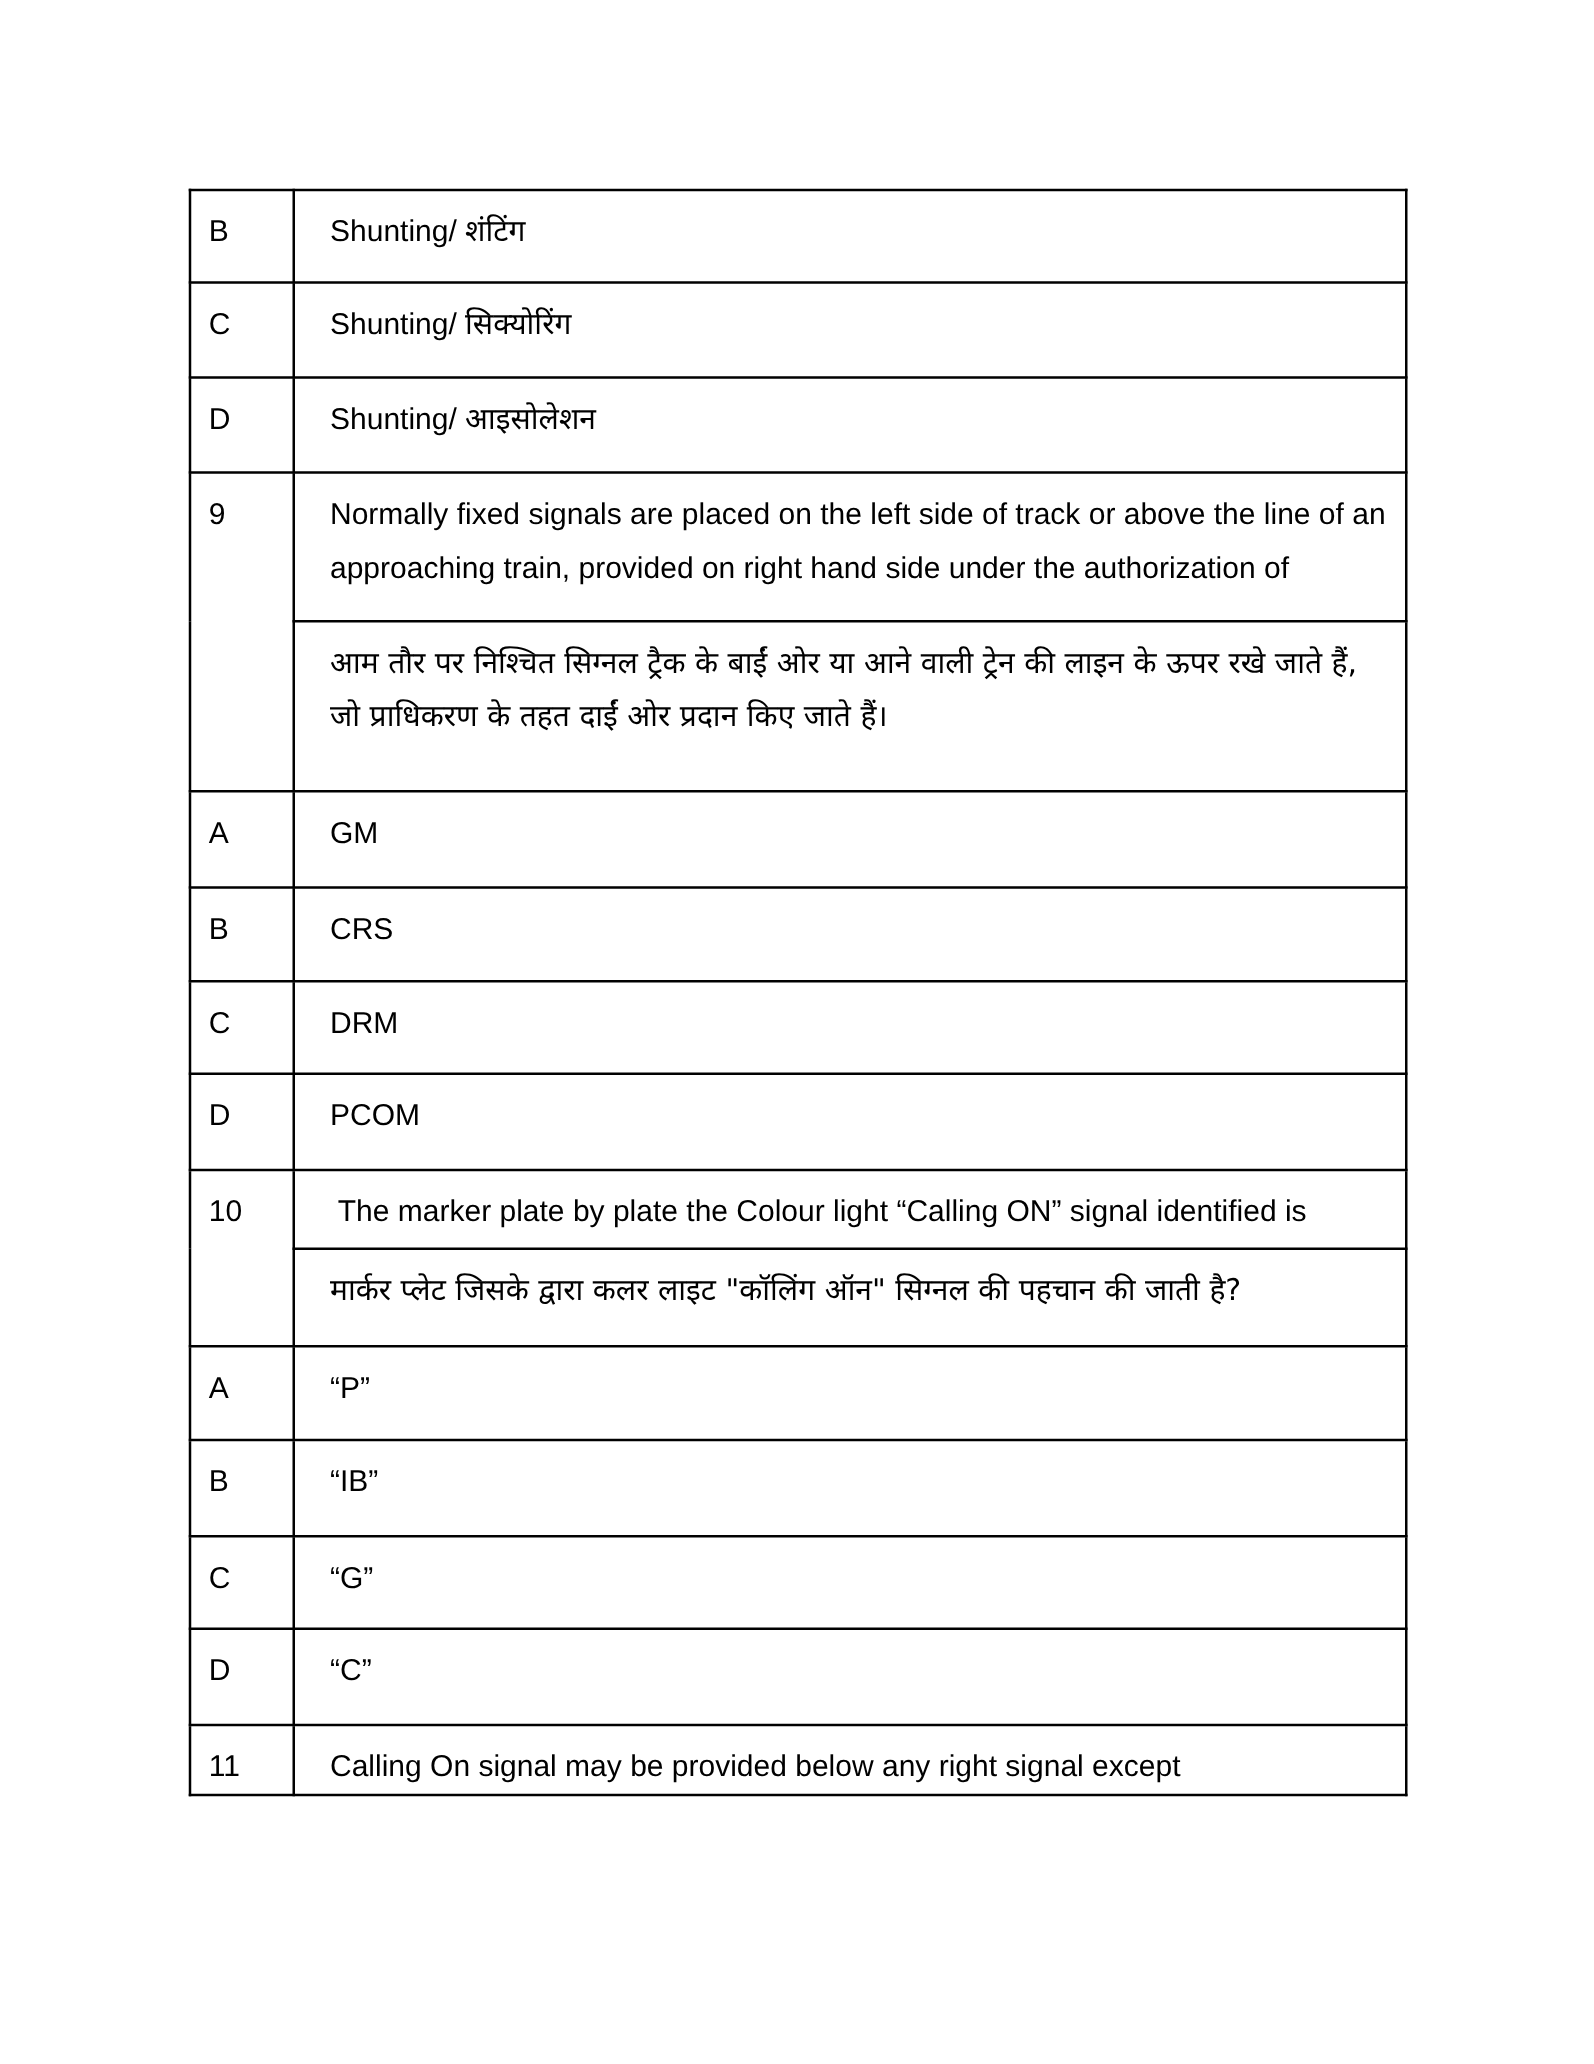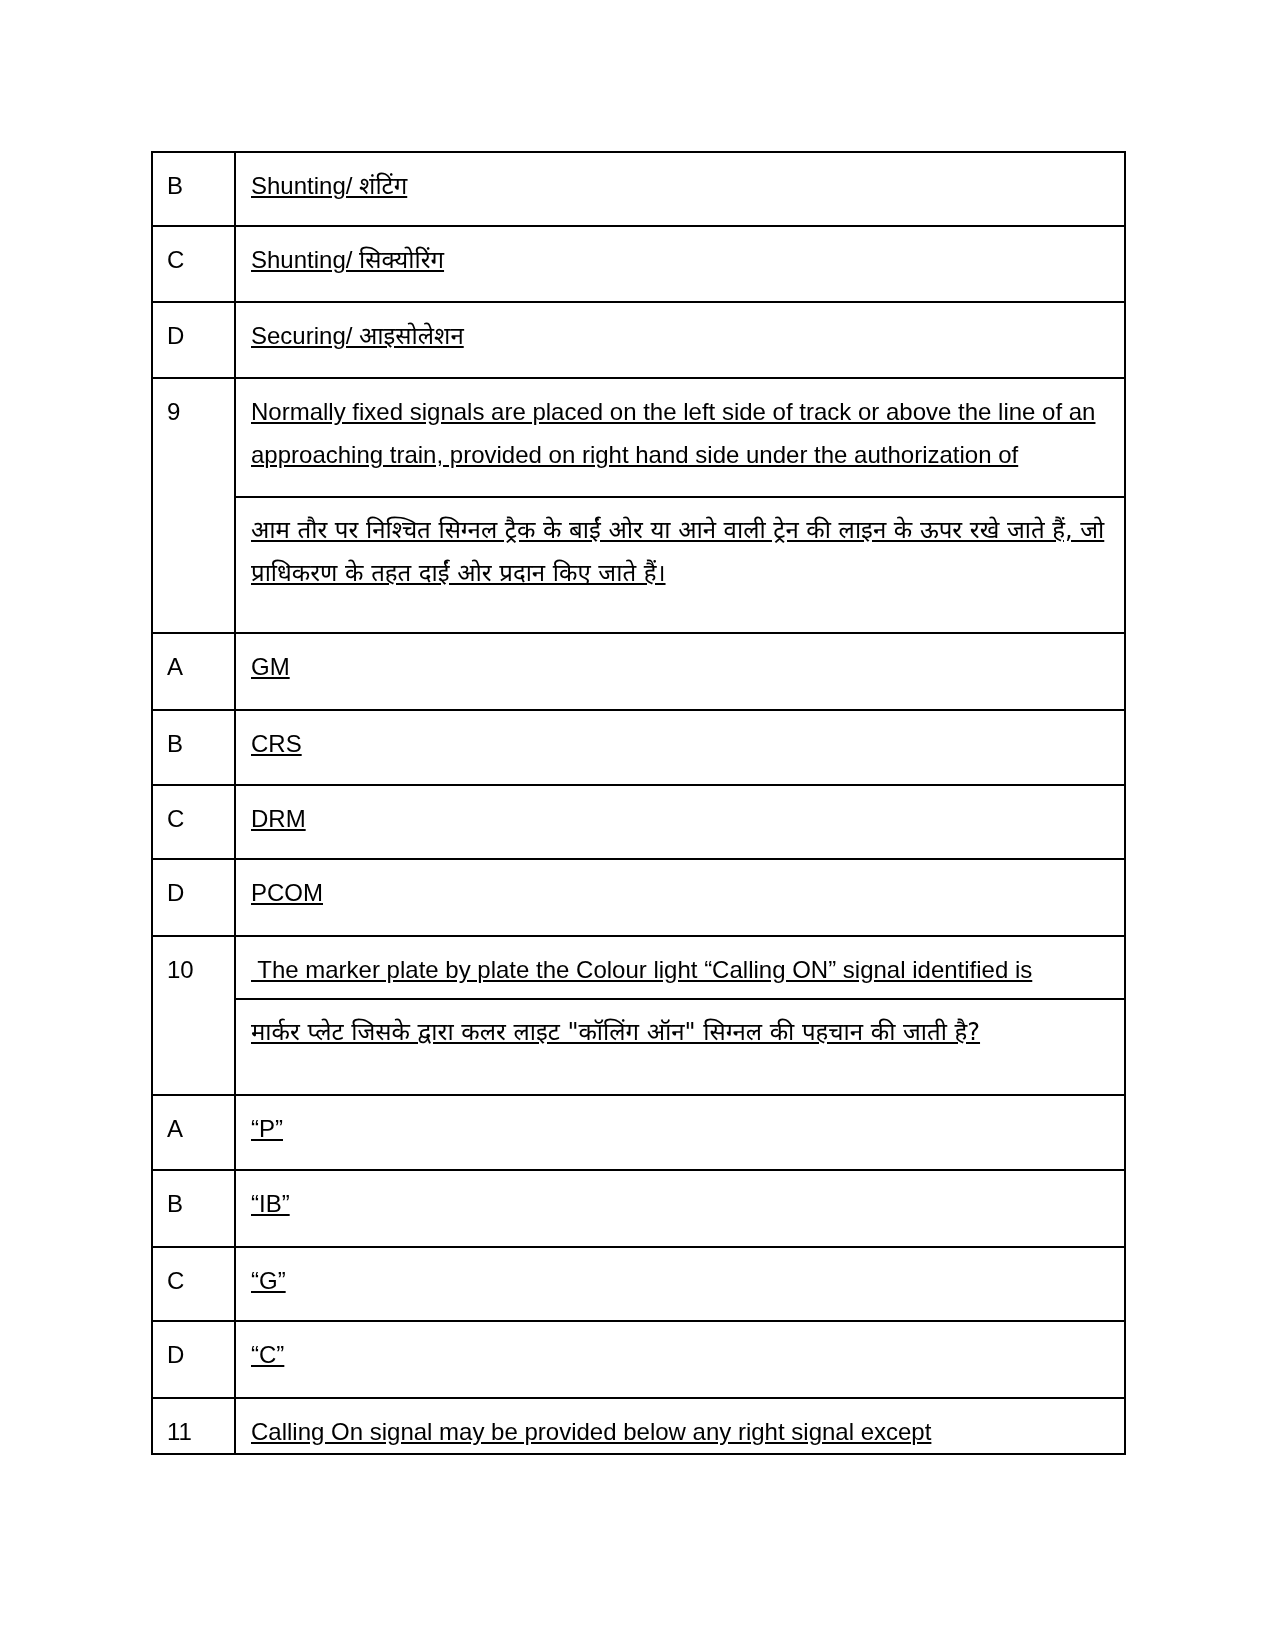--- a/index.html
+++ b/index.html
@@ -7,39 +7,39 @@
   .tbl {
     position: absolute; left: 151px; top: 151px; width: 975px;
     border-collapse: collapse; table-layout: fixed;
   }
   .tbl td {
     border: 2px solid #000; vertical-align: top;
     font-size: 24px; line-height: 43px;
     padding: 11px 14px 0 14px; box-sizing: border-box;
   }
   .tbl td.num { width: 83px; padding-left: 14px; }
-  .tbl td.txt { padding-left: 15px; text-decoration: underline; }
+  .tbl td.txt { padding-left: 28px; }
   .hi { font-family: "DejaVu Sans", sans-serif; font-size: 23px; }
 </style>
 </head>
 <body>
 
 <table class="tbl">
   <tbody>
     <tr style="height:74px">
       <td class="num">B</td>
       <td class="txt">Shunting/ शंटिंग</td>
     </tr>
     <tr style="height:76px">
       <td class="num">C</td>
       <td class="txt">Shunting/ सिक्योरिंग</td>
     </tr>
     <tr style="height:76px">
       <td class="num">D</td>
-      <td class="txt">Securing/ आइसोलेशन</td>
+      <td class="txt">Shunting/ आइसोलेशन</td>
     </tr>
     <tr style="height:119px">
       <td class="num" rowspan="2">9</td>
       <td class="txt">Normally fixed signals are placed on the left side of track or above the line of an approaching train, provided on right hand side under the authorization of</td>
     </tr>
     <tr style="height:136px">
       <td class="txt hi">आम तौर पर निश्चित सिग्नल ट्रैक के बाईं ओर या आने वाली ट्रेन की लाइन के ऊपर रखे जाते हैं, जो प्राधिकरण के तहत दाईं ओर प्रदान किए जाते हैं।</td>
     </tr>
     <tr style="height:77px">
       <td class="num">A</td>
@@ -54,21 +54,21 @@
       <td class="txt">DRM</td>
     </tr>
     <tr style="height:77px">
       <td class="num">D</td>
       <td class="txt">PCOM</td>
     </tr>
     <tr style="height:63px">
       <td class="num" rowspan="2">10</td>
       <td class="txt" style="white-space:pre"> The marker plate by plate the Colour light “Calling ON” signal identified is</td>
     </tr>
-    <tr style="height:96px">
+    <tr style="height:78px">
       <td class="txt hi">मार्कर प्लेट जिसके द्वारा कलर लाइट "कॉलिंग ऑन" सिग्नल की पहचान की जाती है?</td>
     </tr>
     <tr style="height:75px">
       <td class="num">A</td>
       <td class="txt">“P”</td>
     </tr>
     <tr style="height:77px">
       <td class="num">B</td>
       <td class="txt">“IB”</td>
     </tr>

